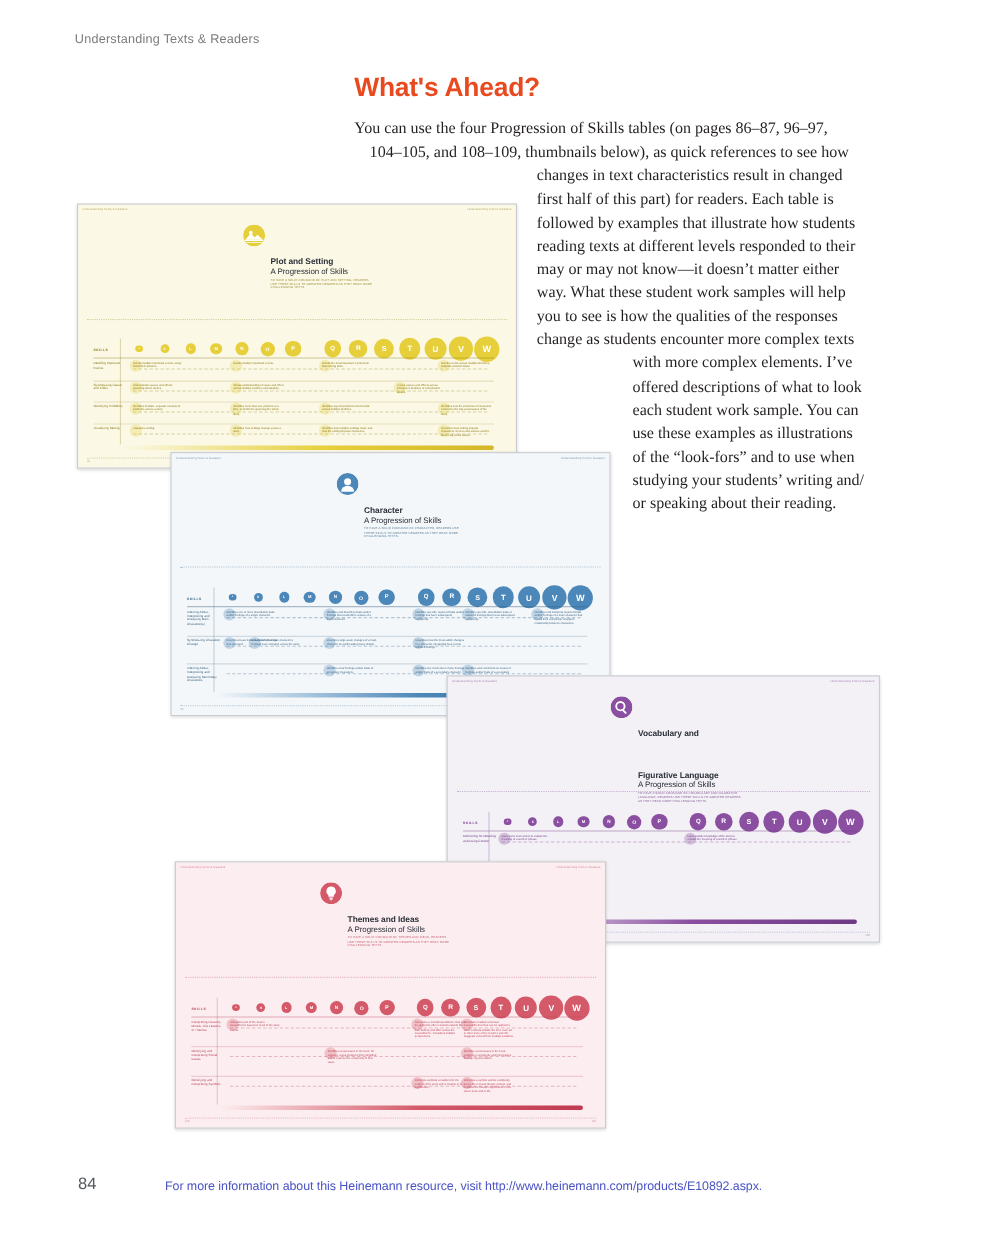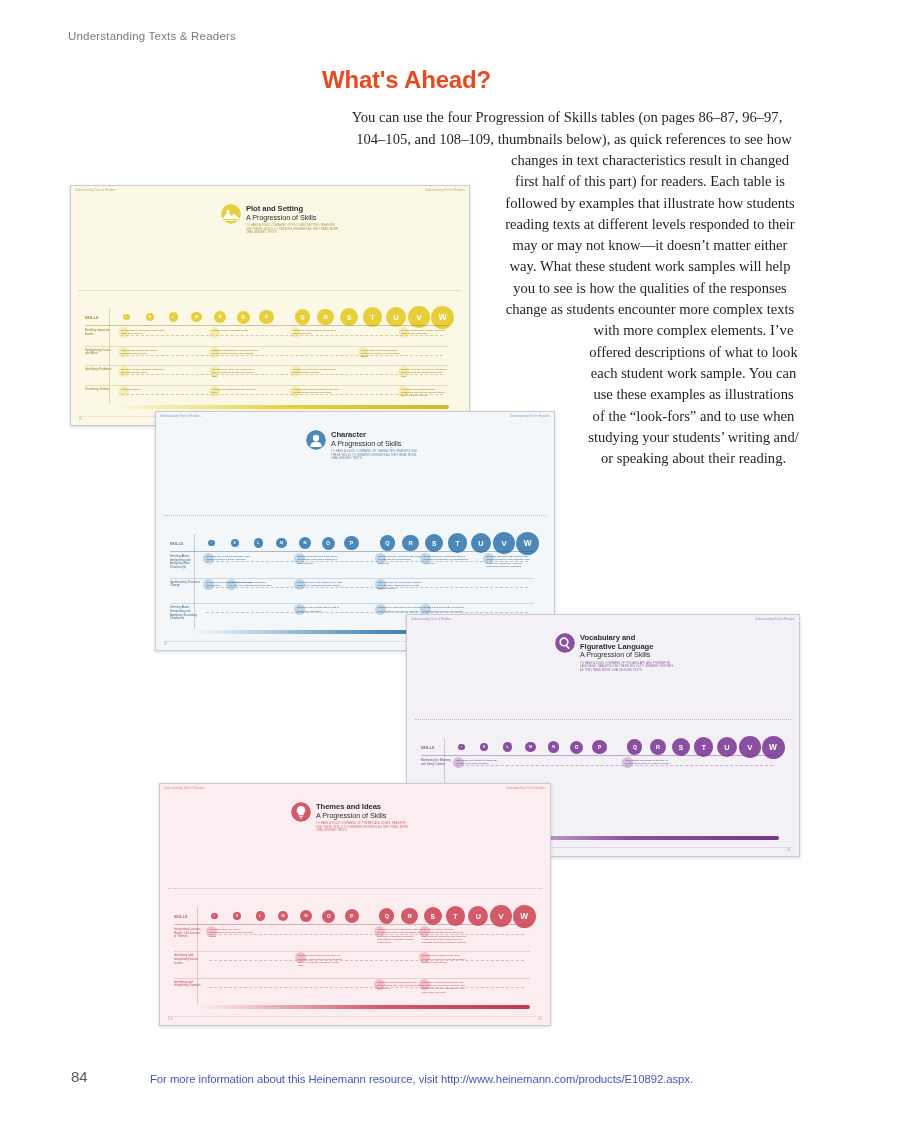--- a/index.html
+++ b/index.html
@@ -35,21 +35,21 @@
   }
   .body-para{
     font-family:"Liberation Serif", serif;
     font-size:14.6px;
     line-height:21.3px;
     color:#231f20;
     margin:0;
     text-align:left;
   }
   
-  .ln{display:block;white-space:nowrap;text-align:center;}
+  .ln{display:block;white-space:nowrap;}
   .i0{margin-left:0px;}
   .i1{margin-left:14px;}
   .i2{margin-left:166px;}
   .i3{margin-left:253px;}
 
   
   .thumb{
     position:absolute;
     box-sizing:border-box;
     border:1px solid #c9ccd2;
@@ -67,21 +67,21 @@
 
   .brand{position:absolute;display:flex;align-items:flex-start;gap:5px;}
   .brand .badge{
     width:20px;height:20px;border-radius:50%;
     flex:0 0 20px;position:relative;overflow:hidden;
   }
   .brand .btxt{padding-top:1px;}
   .brand .t1{
     font-family:"Liberation Sans", sans-serif;
     font-weight:bold;font-size:7.6px;line-height:8.6px;
-    color:#2c3038;letter-spacing:-.05px;
+    color:#2c3038;letter-spacing:-.05px;margin-top:29px;
   }
   .brand .t2{
     font-family:"Liberation Sans", sans-serif;
     font-size:7.2px;line-height:8.6px;color:#2c3038;
     letter-spacing:-.05px;
   }
   .brand .t3{
     font-family:"Liberation Sans", sans-serif;
     font-size:2.7px;line-height:3.6px;
     letter-spacing:.12px;margin-top:2px;opacity:.78;

